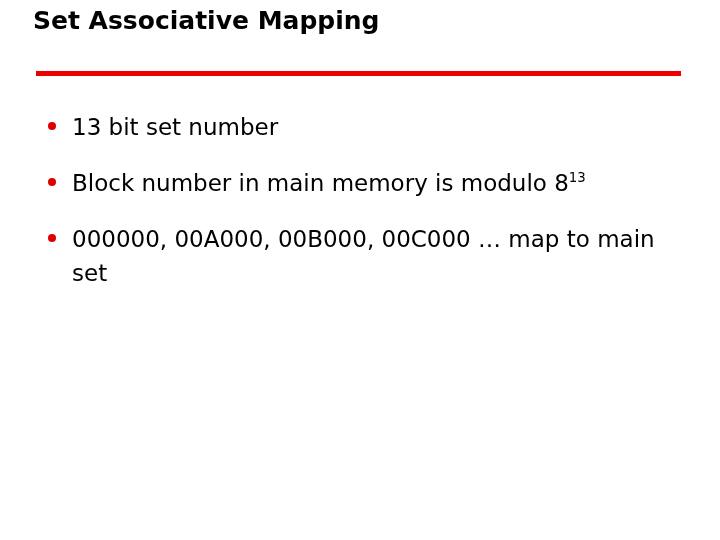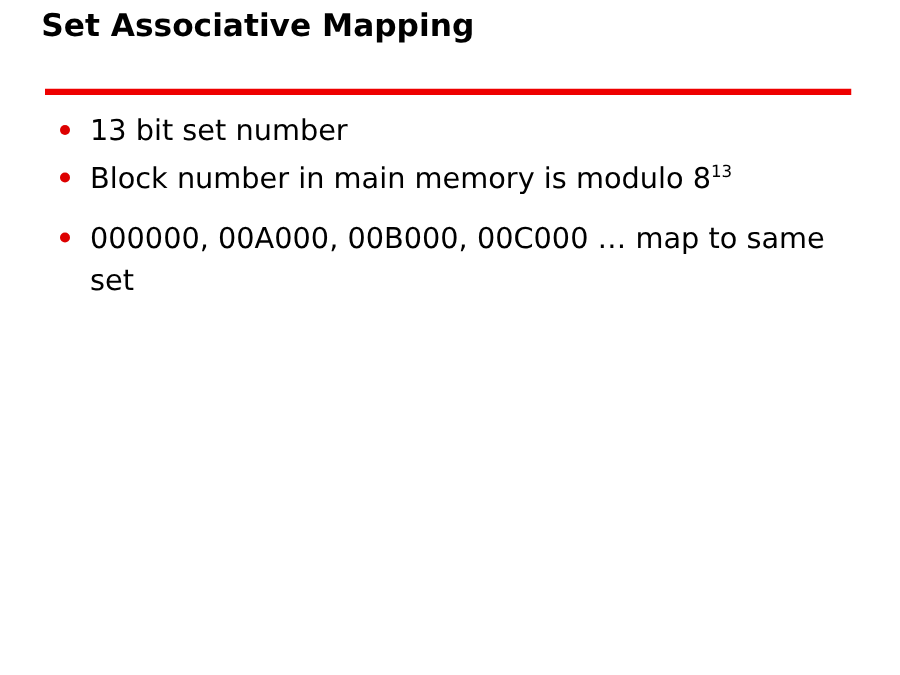--- a/index.html
+++ b/index.html
@@ -77,20 +77,21 @@
     top: 12px;
     width: 8px;
     height: 8px;
     border-radius: 50%;
     background: #dd0000;
   }
 
   .bullet-text {
     display: block;
     white-space: normal;
+    margin-top: 22px;
   }
 
   .bullet-text sup {
     font-size: 0.58em;
     vertical-align: super;
     line-height: 0;
     text-align: center;
   }
 
   
@@ -116,18 +117,18 @@
       <span class="bullet-text">13 bit set number</span>
     </div>
 
     <div class="bullet-item item-2">
       <span class="bullet-marker"></span>
       <span class="bullet-text"><span>Block number in main memory is modulo 8</span><sup>13</sup></span>
     </div>
 
     <div class="bullet-item item-3">
       <span class="bullet-marker"></span>
-      <span class="bullet-text">000000, 00A000, 00B000, 00C000 … map to same set</span>
+      <span class="bullet-text">000000, 00A000, 00B000, 00C000 … map to main set</span>
     </div>
 
   </div>
 
 </div>
 
 </body></html>

